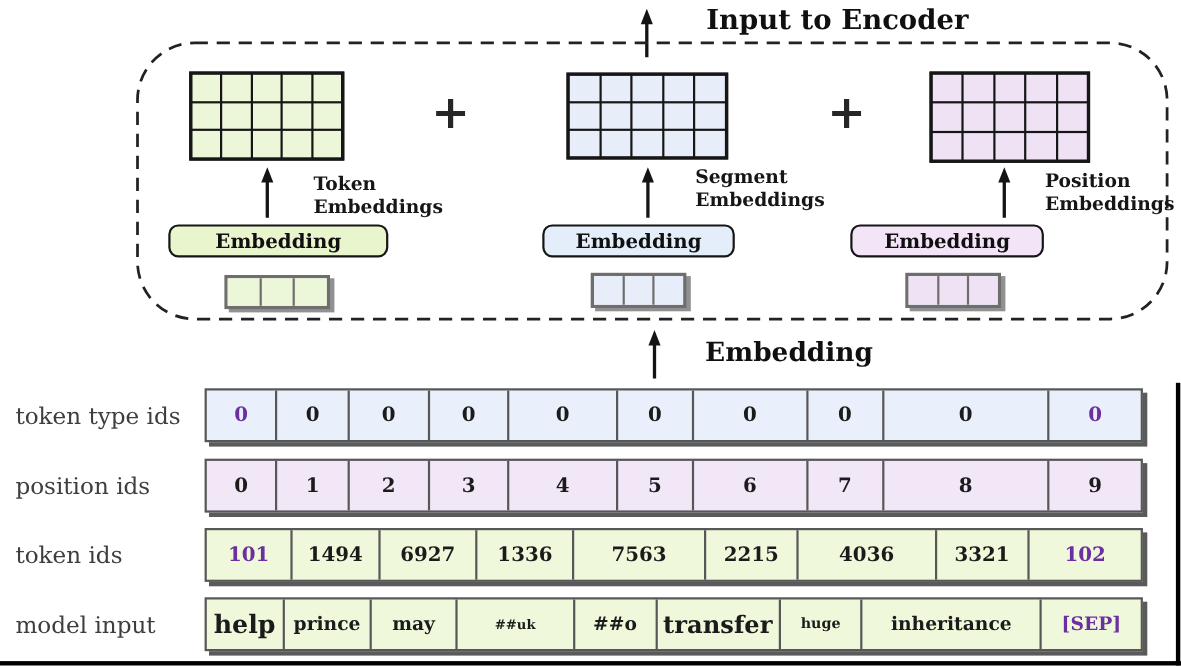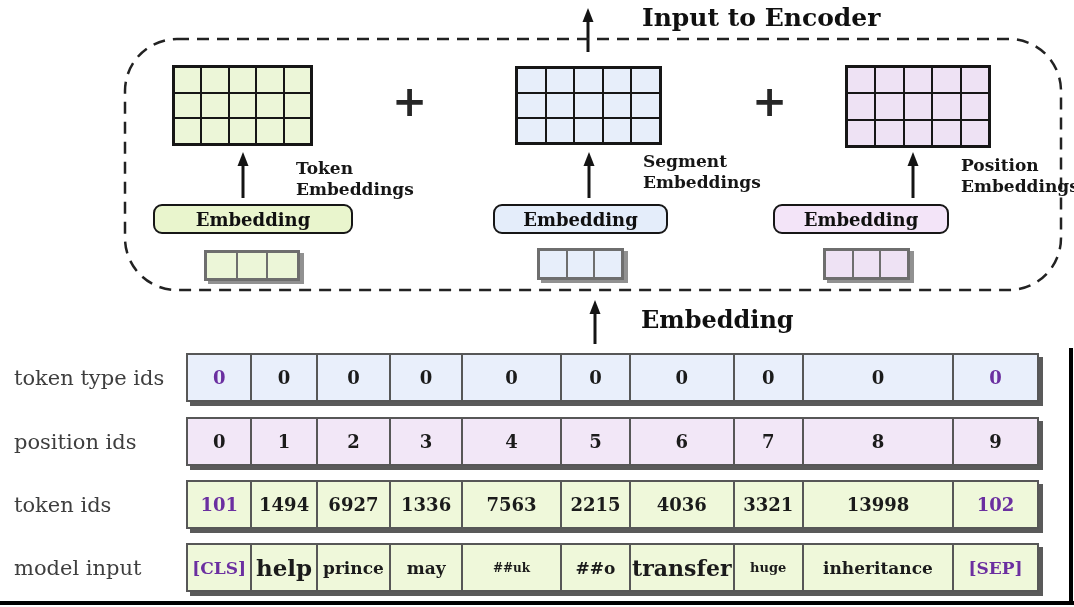--- a/index.html
+++ b/index.html
@@ -14,21 +14,21 @@
         gap:2px;background:#161616;border:3px solid #161616;box-sizing:border-box;}
   .grid i{display:block;}
   .g-green i{background:#ecf6d8;}
   .g-blue  i{background:#e7eefa;}
   .g-purple i{background:#eee2f4;}
 
   .plus{position:absolute;font-size:42px;font-weight:bold;color:#262626;line-height:1;}
 
   .arrow{position:absolute;}
 
-  .blabel{position:absolute;font-size:17px;font-weight:bold;line-height:21px;color:#161616;white-space:nowrap;margin-left:11px;}
+  .blabel{position:absolute;font-size:17px;font-weight:bold;line-height:21px;color:#161616;white-space:nowrap;}
 
   .ebox{position:absolute;height:30px;box-sizing:border-box;border:2px solid #161616;border-radius:9px;
         display:flex;align-items:center;justify-content:center;font-size:18px;font-weight:bold;color:#101010;}
   .ebox.green{background:#e9f5cd;}
   .ebox.blue{background:#e4edfa;}
   .ebox.purple{background:#f3e4f8;}
 
   .strip{position:absolute;display:flex;box-sizing:border-box;border:3px solid #6e6e6e;box-shadow:4px 3px 0 #919191;}
   .strip i{flex:1;display:block;}
   .strip i + i{border-left:2px solid #6e6e6e;}
@@ -208,29 +208,27 @@
     <div class="tlabel">token ids</div>
     <div class="tcells bg-green">
       <span class="tcell sp" style="flex:64">101</span>
       <span class="tcell" style="flex:65">1494</span>
       <span class="tcell" style="flex:73">6927</span>
       <span class="tcell" style="flex:72">1336</span>
       <span class="tcell" style="flex:99">7563</span>
       <span class="tcell" style="flex:69">2215</span>
       <span class="tcell" style="flex:104">4036</span>
       <span class="tcell" style="flex:69">3321</span>
-      <span class="tcell" style="flex:152">13998</span>
       <span class="tcell sp" style="flex:85">102</span>
     </div>
   </div>
 
   <div class="trow" style="top:543px">
     <div class="tlabel">model input</div>
     <div class="tcells bg-green">
-      <span class="tcell sp" style="flex:64;font-size:17px">[CLS]</span>
       <span class="tcell" style="flex:65;font-size:23px">help</span>
       <span class="tcell" style="flex:73;font-size:17px">prince</span>
       <span class="tcell" style="flex:72;font-size:17px">may</span>
       <span class="tcell" style="flex:99;font-size:12px">##uk</span>
       <span class="tcell" style="flex:69;font-size:17px">##o</span>
       <span class="tcell" style="flex:104;font-size:22px">transfer</span>
       <span class="tcell" style="flex:69;font-size:13px">huge</span>
       <span class="tcell" style="flex:152;font-size:17px">inheritance</span>
       <span class="tcell sp" style="flex:85;font-size:17px">[SEP]</span>
     </div>

